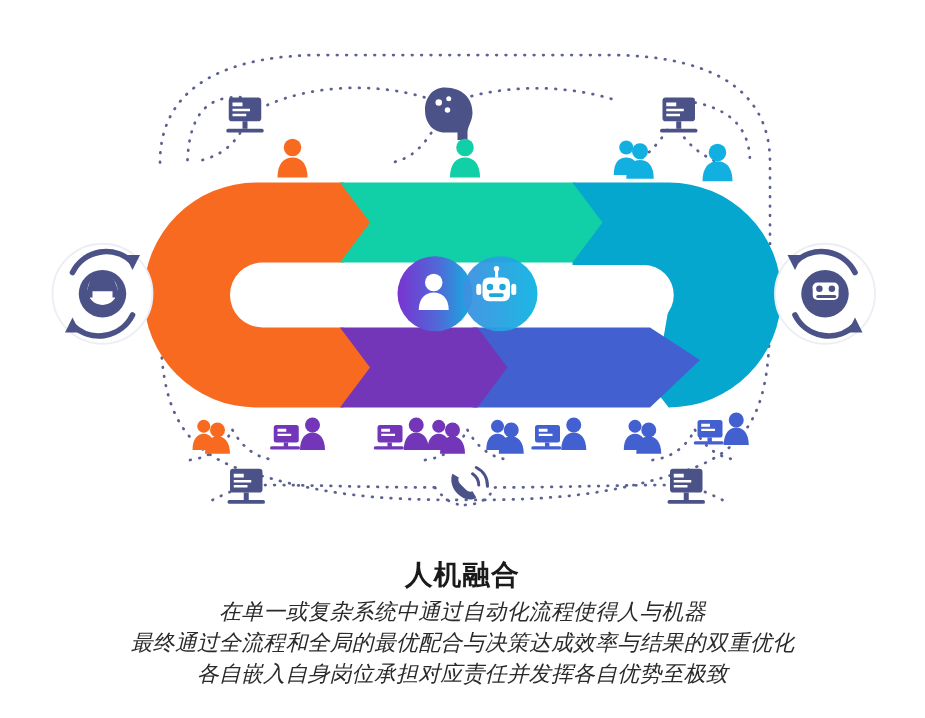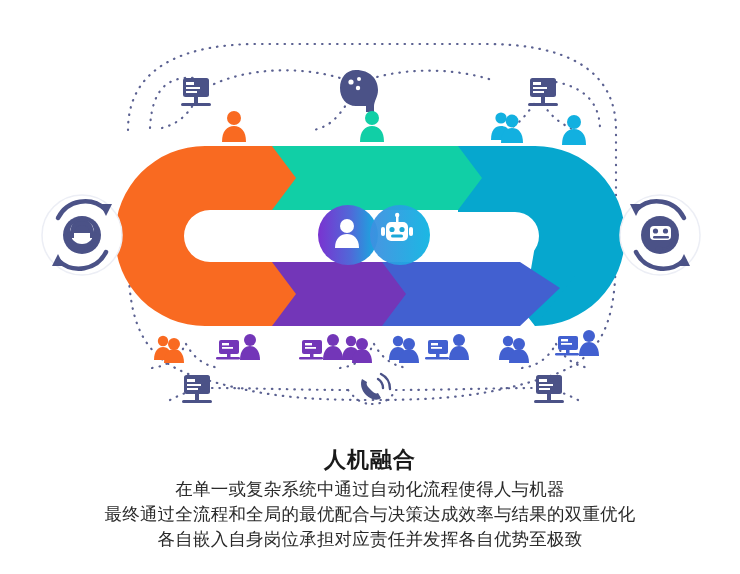--- a/index.html
+++ b/index.html
@@ -42,20 +42,21 @@
     color: #1a1a1a;
     line-height: 30px;
     margin: 0 0 2px 0;
   }
   #caption .line {
     font-size: 17.5px;
     color: #2a2a2a;
     line-height: 25px;
     letter-spacing: 0.2px;
     white-space: nowrap;
+    font-style: italic;
   }
 </style>
 </head>
 <body>
 
 <div id="stage">
 
   <svg id="diagram" viewBox="0 0 740 440">
     <defs>
       <linearGradient id="gradCenter" x1="0" y1="0" x2="1" y2="0">

